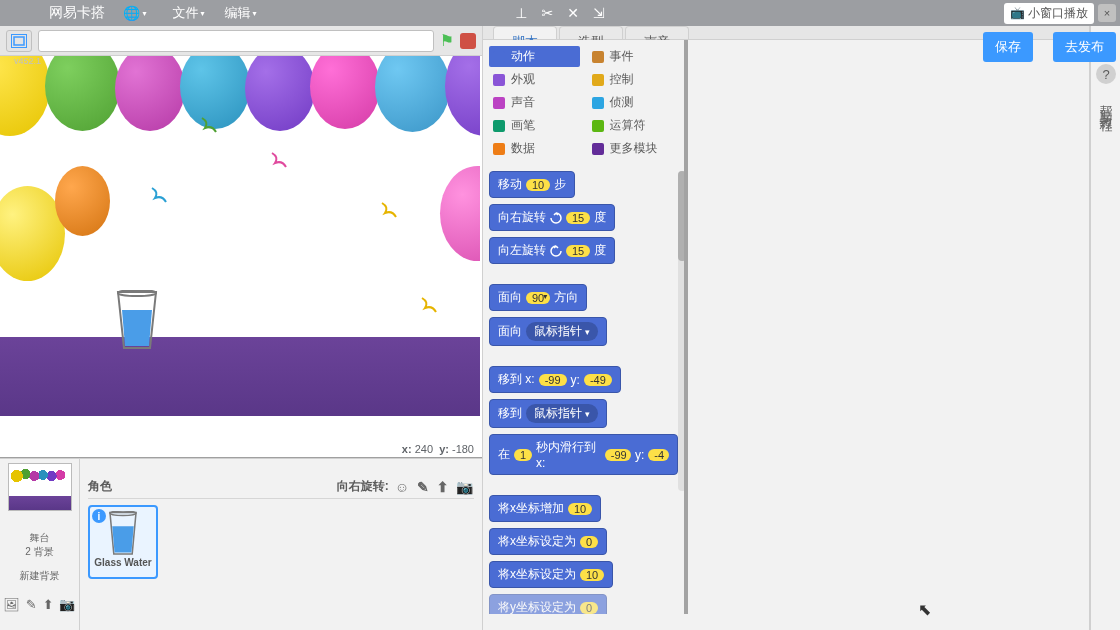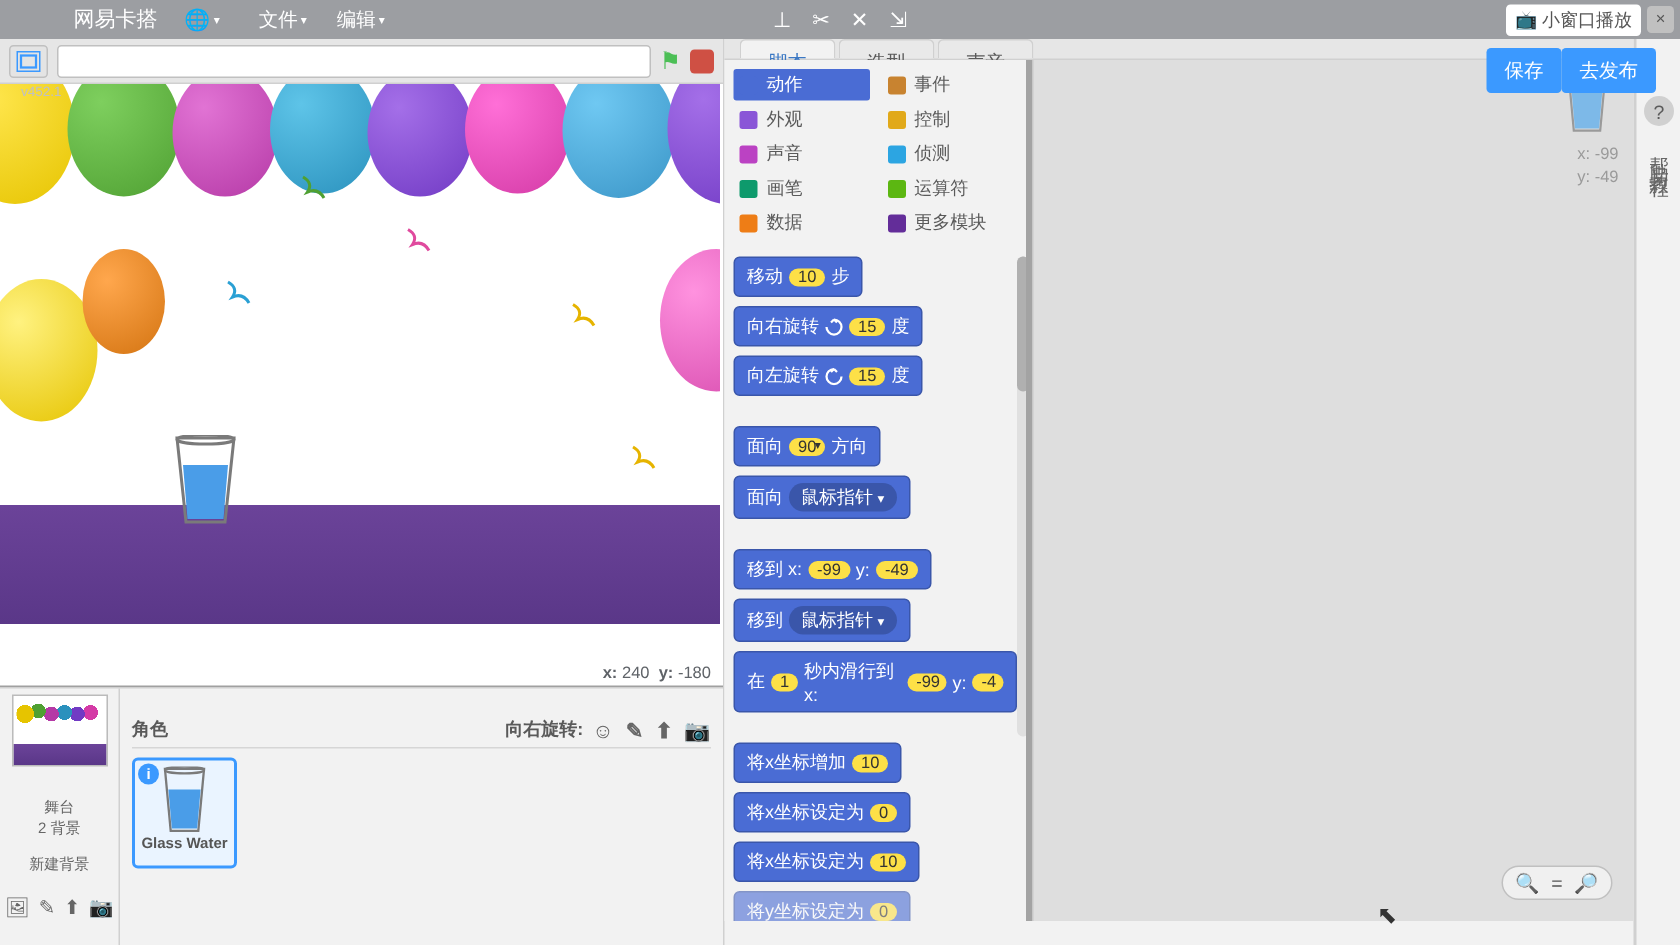--- a/index.html
+++ b/index.html
@@ -11,21 +11,21 @@
 .menubar .menu-item { padding: 0 10px; cursor: pointer; display: inline-flex; align-items: center; }
 .menubar .globe { font-size: 14px; margin-right: 6px; }
 .menubar .drop { font-size: 8px; margin-left: 2px; }
 .menubar .center-icons { position:absolute; left:50%; transform:translateX(-50%); display:flex; gap:14px; font-size:14px; }
 .menubar .center-icons span { cursor:pointer; }
 .menubar .right-area { position:absolute; right:4px; display:flex; align-items:center; gap:4px; }
 .menubar .tv-btn { background:white; color:#555; padding:2px 6px; border-radius:3px; font-size:12px; display:flex; align-items:center; gap:3px; cursor:pointer; }
 .menubar .close-x { background:#c0c0c0; color:#555; width:18px; height:18px; border-radius:3px; display:flex; align-items:center; justify-content:center; font-size:11px; cursor:pointer; }
 
 
-.top-save { position:absolute; right:16px; top:32px; display:flex; gap:0; z-index:5; }
+.top-save { position:absolute; right:4px; top:32px; display:flex; gap:20px; z-index:5; }
 .top-save button { background:#3b99ff; color:white; border:none; padding:6px 12px; font-size:13px; border-radius:3px; cursor:pointer; }
 
 
 .content { display:flex; height:calc(630px - 26px); }
 
 
 .stage-col { width:482px; background:#e6e6e6; display:flex; flex-direction:column; }
 .stage-header { height:30px; background:#e6e6e6; display:flex; align-items:center; padding:0 6px; gap:6px; border-bottom:1px solid #d0d0d0; }
 .stage-header .fs-icon { width:26px; height:22px; background:#e4e4e4; border:1px solid #c0c0c0; border-radius:3px; display:flex; align-items:center; justify-content:center; cursor:pointer; }
 .stage-header .fs-icon svg{width:16px;height:14px;}
@@ -358,36 +358,20 @@
           <div class="block" style="opacity:.6;">
               <span>将y坐标设定为</span>
               <span class="pill">0</span>
             </div>
           <div class="scroll-track">
               <div class="scroll-thumb"></div>
             </div>
         </div>
       </div>
 
-      <div class="canvas-col">
-        <svg class="sprite-preview" viewBox="0 0 42 60">
-            <path d="M4 2 L38 2 L33 56 L9 56 Z" fill="none" stroke="#9a9a9a" stroke-width="2"></path>
-            <path d="M7 20 L35 20 L32 54 L10 54 Z" fill="#7db9e8"></path>
-            <ellipse cx="21" cy="3" rx="17" ry="3" fill="none" stroke="#9a9a9a" stroke-width="2"></ellipse>
-          </svg>
-        <div class="coords">
-          <div><span>x:</span> <span>-99</span></div>
-          <div><span>y:</span> <span>-49</span></div>
-        </div>
-        <div class="zoom-ctrl">
-          <span>🔍</span>
-          <span>=</span>
-          <span>🔎</span>
-        </div>
-      </div>
     </div>
   </div>
 
   <div class="help-col">
     <div class="q">?</div>
     <div class="vert">帮助与教程</div>
   </div>
 </div>
 
 <div class="cursor-icon">⬉</div>

